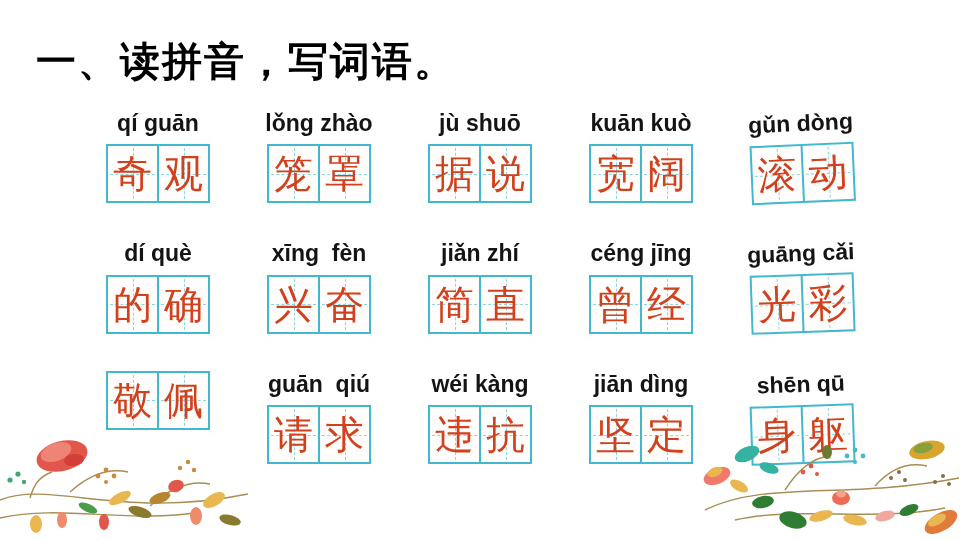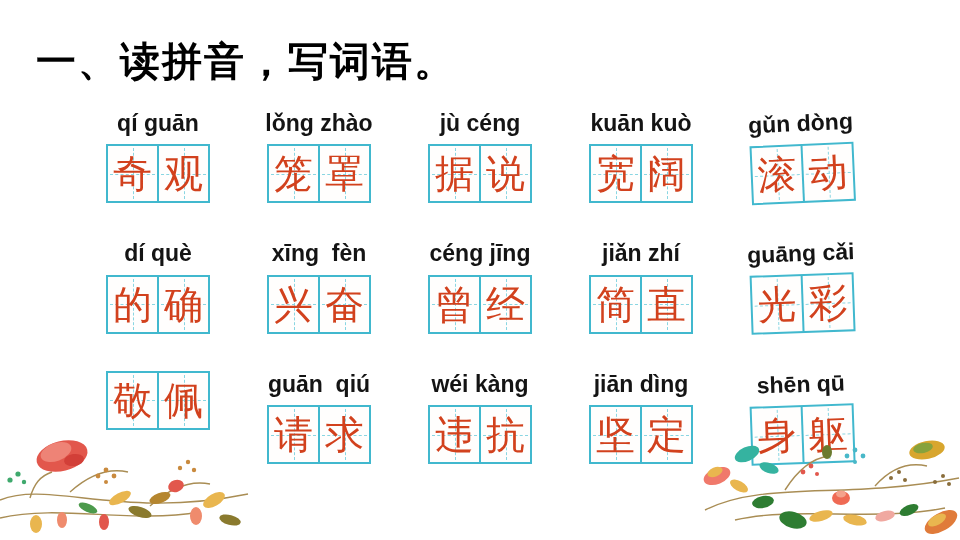--- a/index.html
+++ b/index.html
@@ -80,21 +80,21 @@
         <div class="box">
           <div class="cell">
               <span class="char">笼</span>
             </div>
           <div class="cell">
               <span class="char">罩</span>
             </div>
         </div>
       </div>
       <div class="word">
-        <div class="pinyin">jù céng</div>
+        <div class="pinyin">jù shuō</div>
         <div class="box">
           <div class="cell">
               <span class="char">据</span>
             </div>
           <div class="cell">
               <span class="char">说</span>
             </div>
         </div>
       </div>
       <div class="word">
@@ -138,38 +138,38 @@
         <div class="box">
           <div class="cell">
               <span class="char">兴</span>
             </div>
           <div class="cell">
               <span class="char">奋</span>
             </div>
         </div>
       </div>
       <div class="word">
+        <div class="pinyin">jiǎn zhí</div>
+        <div class="box">
+          <div class="cell">
+              <span class="char">简</span>
+            </div>
+          <div class="cell">
+              <span class="char">直</span>
+            </div>
+        </div>
+      </div>
+      <div class="word">
         <div class="pinyin">céng jīng</div>
         <div class="box">
           <div class="cell">
               <span class="char">曾</span>
             </div>
           <div class="cell">
               <span class="char">经</span>
-            </div>
-        </div>
-      </div>
-      <div class="word">
-        <div class="pinyin">jiǎn zhí</div>
-        <div class="box">
-          <div class="cell">
-              <span class="char">简</span>
-            </div>
-          <div class="cell">
-              <span class="char">直</span>
             </div>
         </div>
       </div>
       <div class="word tilt-2">
         <div class="pinyin">guāng cǎi</div>
         <div class="box">
           <div class="cell">
               <span class="char">光</span>
             </div>
           <div class="cell">

